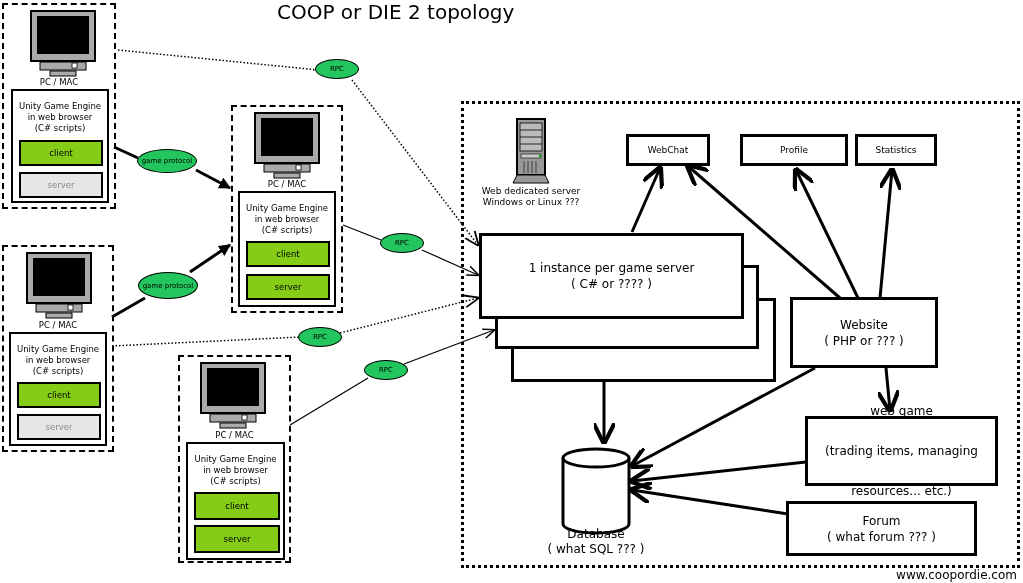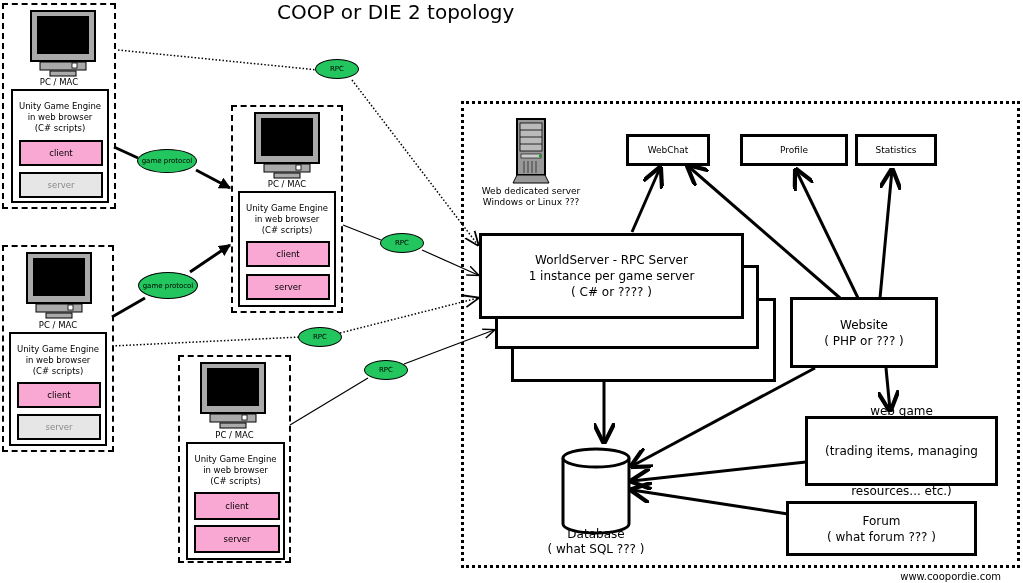--- a/index.html
+++ b/index.html
@@ -5,28 +5,28 @@
   html, body { margin: 0; padding: 0; background: #ffffff; }
   body { width: 1023px; height: 583px; position: relative; overflow: hidden; font-family: "DejaVu Sans", sans-serif; color: #000; }
   #diagram { position: absolute; left: 0; top: 0; }
   .abs { position: absolute; }
   .title { font-size: 20px; left: 277px; top: 0px; }
   .dashbox { position: absolute; border: 2px dashed #000; box-sizing: border-box; }
   .dotbox { position: absolute; border: 3px dotted #000; box-sizing: border-box; }
   .pc-label { position: absolute; font-size: 8.5px; text-align: center; width: 100%; }
   .engine { position: absolute; border: 2px solid #000; box-sizing: border-box; background: #fff; font-size: 8.5px; text-align: center; line-height: 11px; }
   .engine .hdr { padding-top: 10px; }
-  .sub { position: absolute; border: 2px solid #000; box-sizing: border-box; font-size: 8.5px; text-align: center; background: #f9a8d4; }
+  .sub { position: absolute; border: 2px solid #000; box-sizing: border-box; font-size: 8.5px; text-align: center; background: #84cc16; }
   .sub.gray { background: #e6e6e6; color: #8a8a8a; }
   .box { position: absolute; border: 3px solid #000; box-sizing: border-box; background: #fff; text-align: center; display: flex; flex-direction: column; justify-content: center; align-items: center; }
   .small { font-size: 9px; }
   .mid { font-size: 12px; line-height: 16px; }
   .ell { position: absolute; border: 1.5px solid #000; border-radius: 50%; background: #22c55e; box-sizing: border-box; font-size: 7px; display: flex; align-items: center; justify-content: center; }
   .cap { position: absolute; font-size: 9px; text-align: center; line-height: 11px; }
-  .footer { position: absolute; font-size: 10px; right: 22px; bottom: 1px; }
+  .footer { position: absolute; font-size: 12px; right: 6px; bottom: 1px; }
 </style>
 </head>
 <body>
 
 <svg id="diagram" width="1023" height="583">
   <defs>
     <marker id="arrOpen" viewBox="0 0 10 10" refX="9" refY="5" markerWidth="7" markerHeight="7" orient="auto-start-reverse">
       <path d="M0,0 L10,5 L0,10" fill="none" stroke="#000" stroke-width="2"></path>
     </marker>
     <marker id="arrSmall" viewBox="0 0 10 10" refX="9" refY="5" markerWidth="10" markerHeight="10" orient="auto">
@@ -187,21 +187,20 @@
   </svg>
 </div>
 <div class="cap" style="left:476px;top:186px;width:110px;">
   <div>Web dedicated server</div>
   <div>Windows or Linux ???</div>
 </div>
 
 <div class="box" style="left:511px;top:298px;width:265px;height:84px;"></div>
 <div class="box" style="left:495px;top:265px;width:264px;height:84px;"></div>
 <div class="box mid" style="left:479px;top:233px;width:265px;height:86px;">
-  <div>WorldServer - RPC Server</div>
   <div>1 instance per game server</div>
   <div>( C# or ???? )</div>
 </div>
 
 <div class="box small" style="left:626px;top:134px;width:84px;height:32px;">WebChat</div>
 <div class="box small" style="left:740px;top:134px;width:108px;height:32px;">Profile</div>
 <div class="box small" style="left:855px;top:134px;width:82px;height:32px;">Statistics</div>
 
 <div class="box mid" style="left:790px;top:297px;width:148px;height:71px;">
   <div>Website</div>

